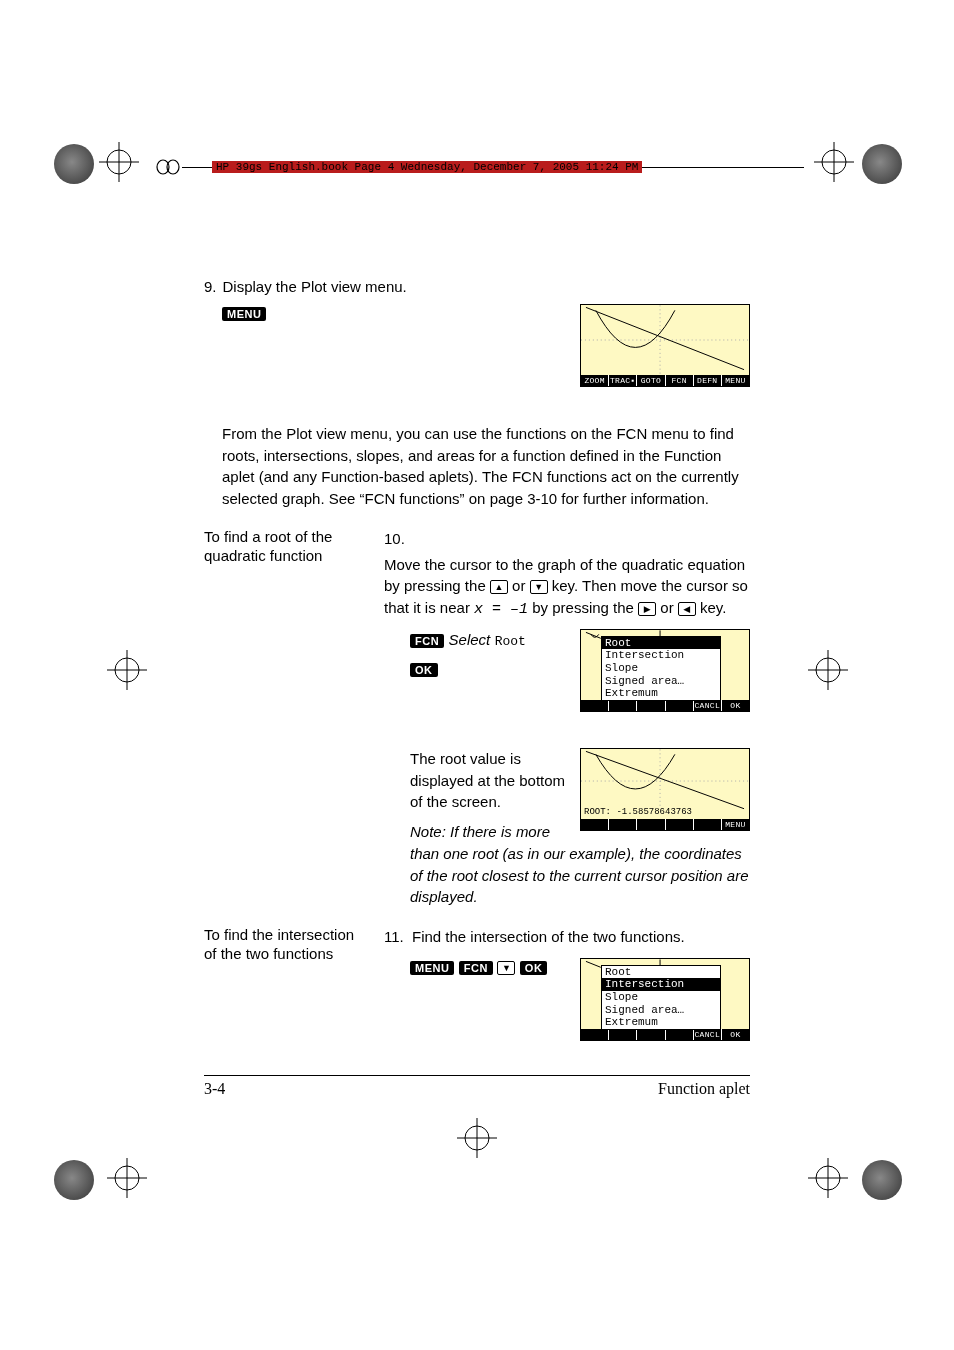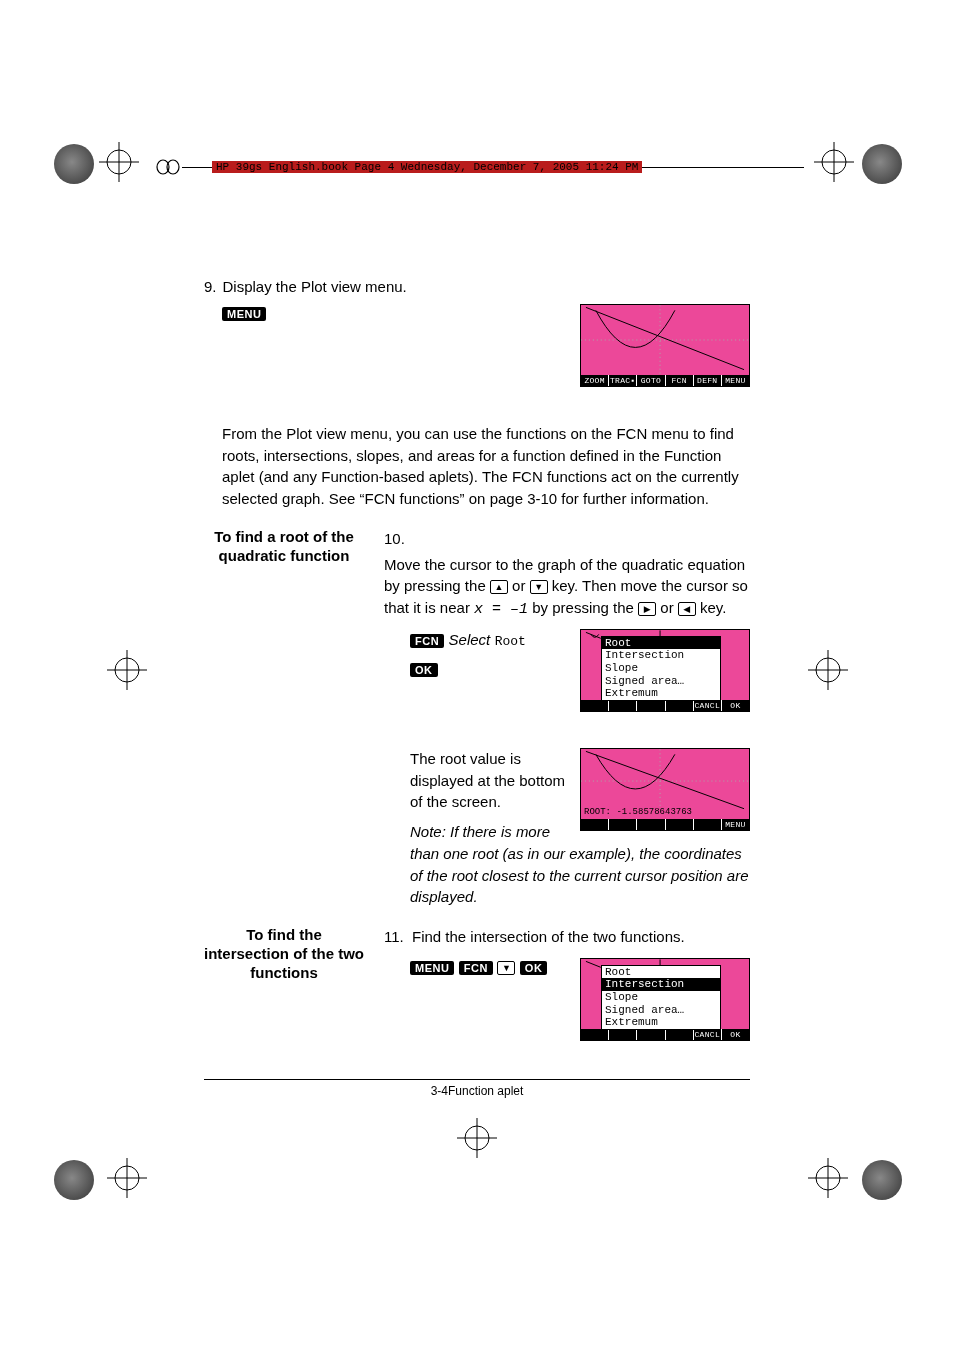--- a/index.html
+++ b/index.html
@@ -60,24 +60,23 @@
 
   .side-head {
     font-family: "Arial Narrow", Arial, sans-serif;
     font-weight: bold;
     font-size: 19px;
     line-height: 1.2;
     letter-spacing: -0.3px;
   }
   .side-sub {
     font-family: "Arial Narrow", Arial, sans-serif;
-    font-weight: bold;
+    font-weight: normal;
     font-size: 15px;
     line-height: 1.25;
-    text-align: center;
   }
 
   .body-text {
     font-family: "Arial Narrow", Arial, sans-serif;
     font-size: 15px;
     line-height: 1.45;
   }
   .body-text.italic { font-style: italic; }
 
   .step-line { display: flex; gap: 6px; }
@@ -105,21 +104,21 @@
     border-radius: 2px;
     font-size: 9px;
     vertical-align: middle;
   }
 
   .eqn { font-family: Liberation Mono, monospace; font-style: italic; font-size: 15px; }
 
   .calc-screen {
     width: 170px;
     border: 1px solid #000;
-    background: #ec4899;
+    background: #fef9c3;
     font-family: "Courier New", monospace;
     font-size: 10px;
     float: right;
     margin-left: 10px;
     margin-bottom: 8px;
   }
   .calc-screen .scr-body { position: relative; height: 70px; }
   .calc-screen .scr-bottom {
     display: flex;
     background: #000;
@@ -156,23 +155,23 @@
   .plot-svg { position: absolute; inset: 0; width: 100%; height: 100%; }
 
   .footer {
     position: absolute;
     bottom: 252px;
     left: 204px;
     width: 546px;
     border-top: 1px solid #000;
     padding-top: 4px;
     display: flex;
-    justify-content: center;
-    font-family: Liberation Sans, sans-serif;
-    font-size: 12px;
+    justify-content: space-between;
+    font-family: Liberation Serif, serif;
+    font-size: 16px;
   }
 
   .mono { font-family: "Courier New", monospace; font-size: 13px; }
 
   .clearfix::after { content: ""; display: table; clear: both; }
 </style>
 </head>
 <body>
 
 <div class="big-circ bc-tl"></div>

